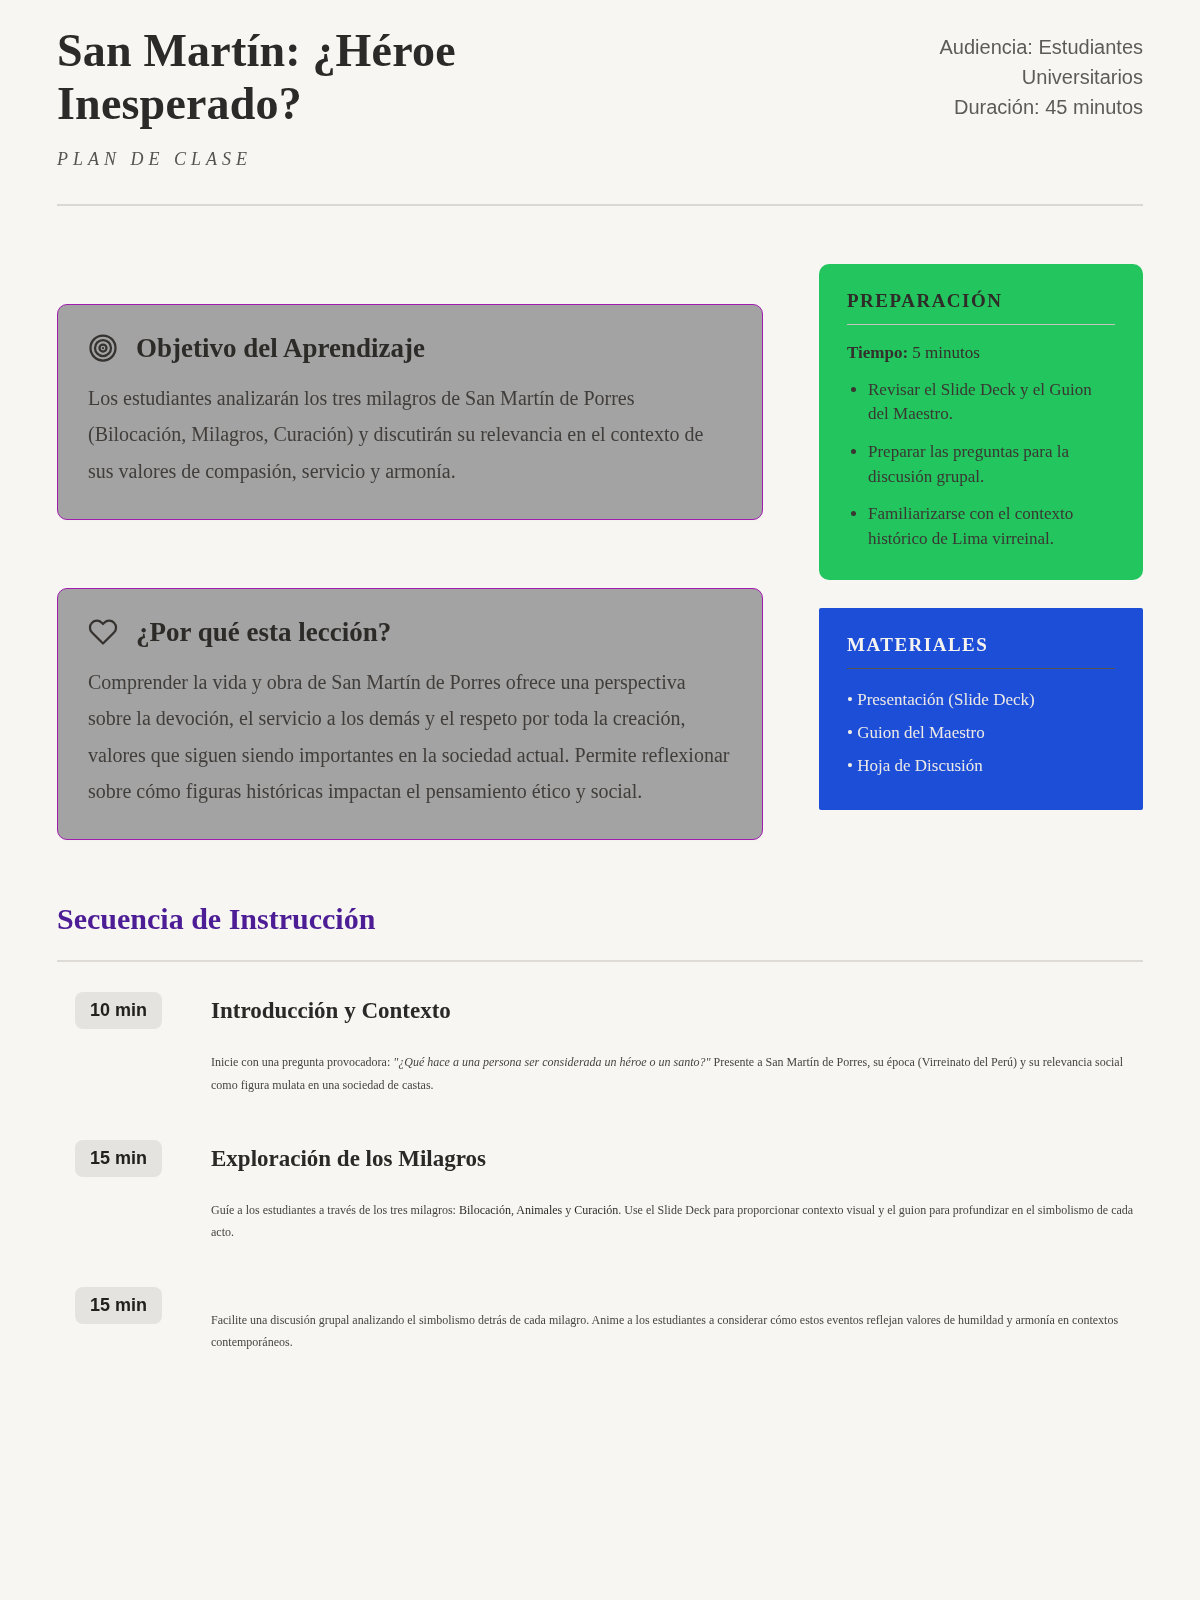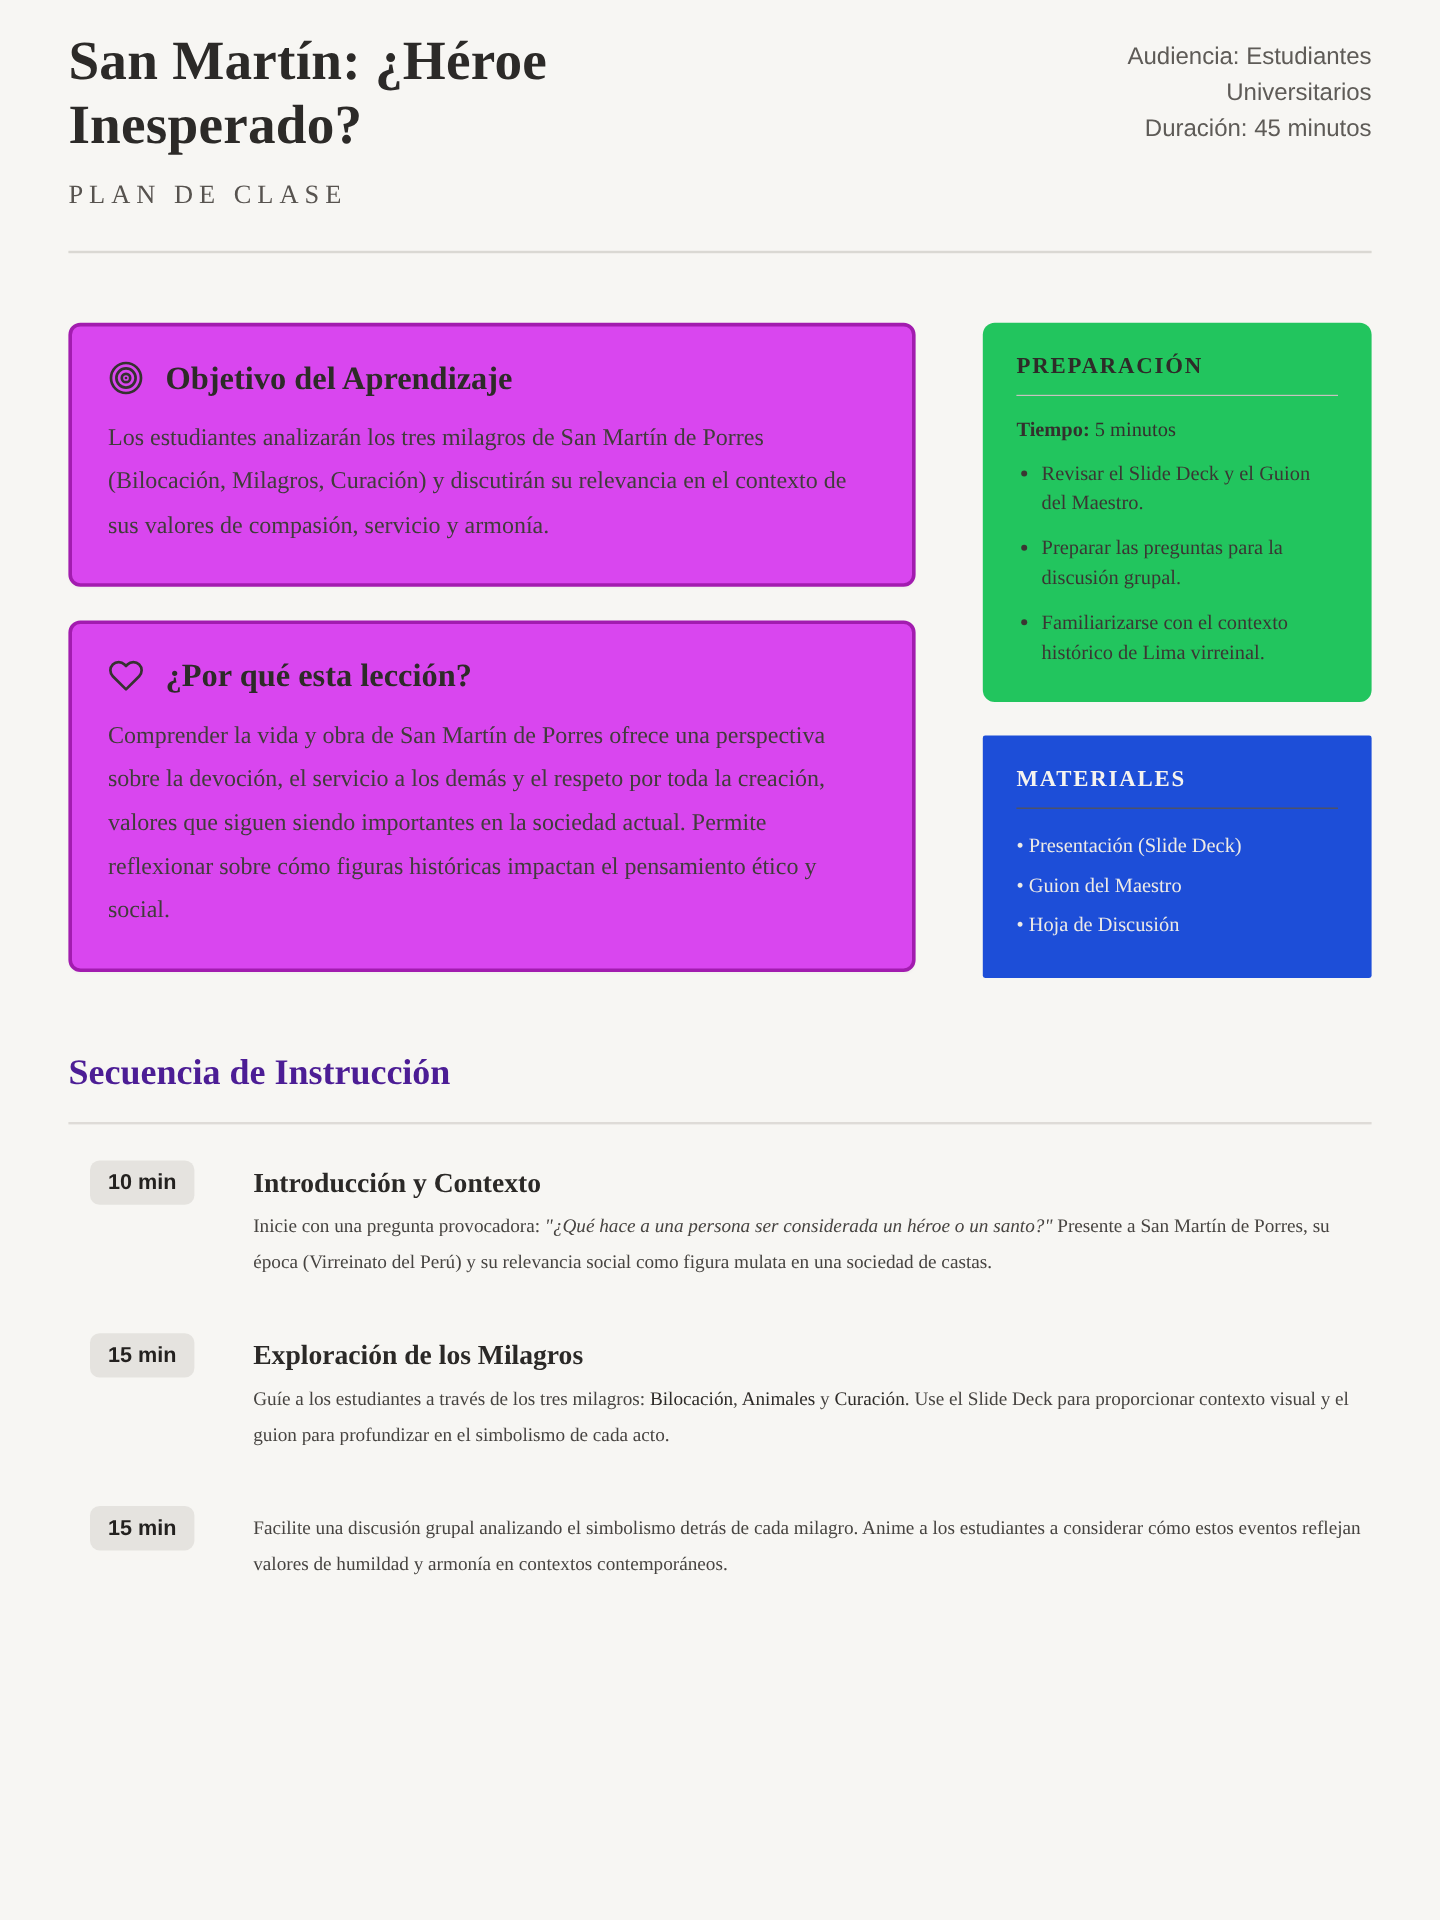--- a/index.html
+++ b/index.html
@@ -12,37 +12,38 @@
   .page { padding:24px 57px 0 57px; }
 
   
   .header { display:flex; justify-content:space-between; align-items:flex-start; }
   .doc-title {
     margin:0; max-width:570px;
     font:700 46px/1.16 "Liberation Serif","DejaVu Serif",serif;
     color:#2c2a28; letter-spacing:0.2px;
   }
   .doc-subtitle {
-    margin-top:18px; font-size:22px;
+    margin-top:18px; font-style:italic; font-size:18px;
     letter-spacing:5px; color:#57534f;
   }
   .meta {
     text-align:right; max-width:258px; padding-top:8px;
     font-family:"Liberation Sans","DejaVu Sans",sans-serif;
     font-size:20px; line-height:1.5; color:#5e5b57;
   }
   .top-divider { border:none; border-top:2px solid #dad8d3; margin:34px 0 0 0; }
 
   
   .content { display:grid; grid-template-columns:1fr 324px; column-gap:56px; margin-top:58px; align-items:start; }
   .cards { display:flex; flex-direction:column; gap:28px; }
   .card {
-    background:#d946ef; border:3px solid #a21caf; border-radius:10px;
+    background:#a3a3a3; border:1px solid #a21caf; border-radius:10px;
     padding:28px 30px 30px 30px;
     box-shadow:0 1px 2px rgba(0,0,0,0.02);
+    margin-top:40px;
   }
   .card-head { display:flex; align-items:center; gap:18px; margin-bottom:16px; }
   .card-title { font-size:27px; font-weight:700; color:#2d2b28; }
   .card-body { font-size:20px; line-height:1.82; color:#403d3a; }
   .icon { display:inline-flex; flex:0 0 auto; }
 
   
   .panel { border-radius:10px; padding:26px 28px 28px 28px; }
   .panel-prep { background:#22c55e; }
   .panel-title {
@@ -70,21 +71,21 @@
   .sequence-title { margin:0; font-size:30px; font-weight:700; color:#4c1d95; }
   .sequence-divider { border:none; border-top:2px solid #dedbd7; margin:24px 0 30px 0; }
   .step { display:grid; grid-template-columns:136px 1fr; margin-left:18px; margin-bottom:44px; }
   .time-badge {
     justify-self:start; align-self:start;
     background:#e5e3df; border-radius:8px; padding:8px 15px;
     font-family:"Liberation Sans","DejaVu Sans",sans-serif;
     font-size:18px; font-weight:700; color:#23211f; white-space:nowrap;
   }
   .step-title { font-size:23px; font-weight:700; color:#2b2927; padding-top:6px; }
-  .step-body { grid-column:2; margin-top:4px; font-size:16px; line-height:1.85; color:#474441; }
+  .step-body { grid-column:2; margin-top:22px; font-size:12px; line-height:1.85; color:#474441; }
   .seg-italic { font-style:italic; }
   .seg-bold { font-weight:400; color:#2e2b28; }
 </style>
 </head>
 <body>
 
 <div class="page">
 
   <div class="header">
     <div>

